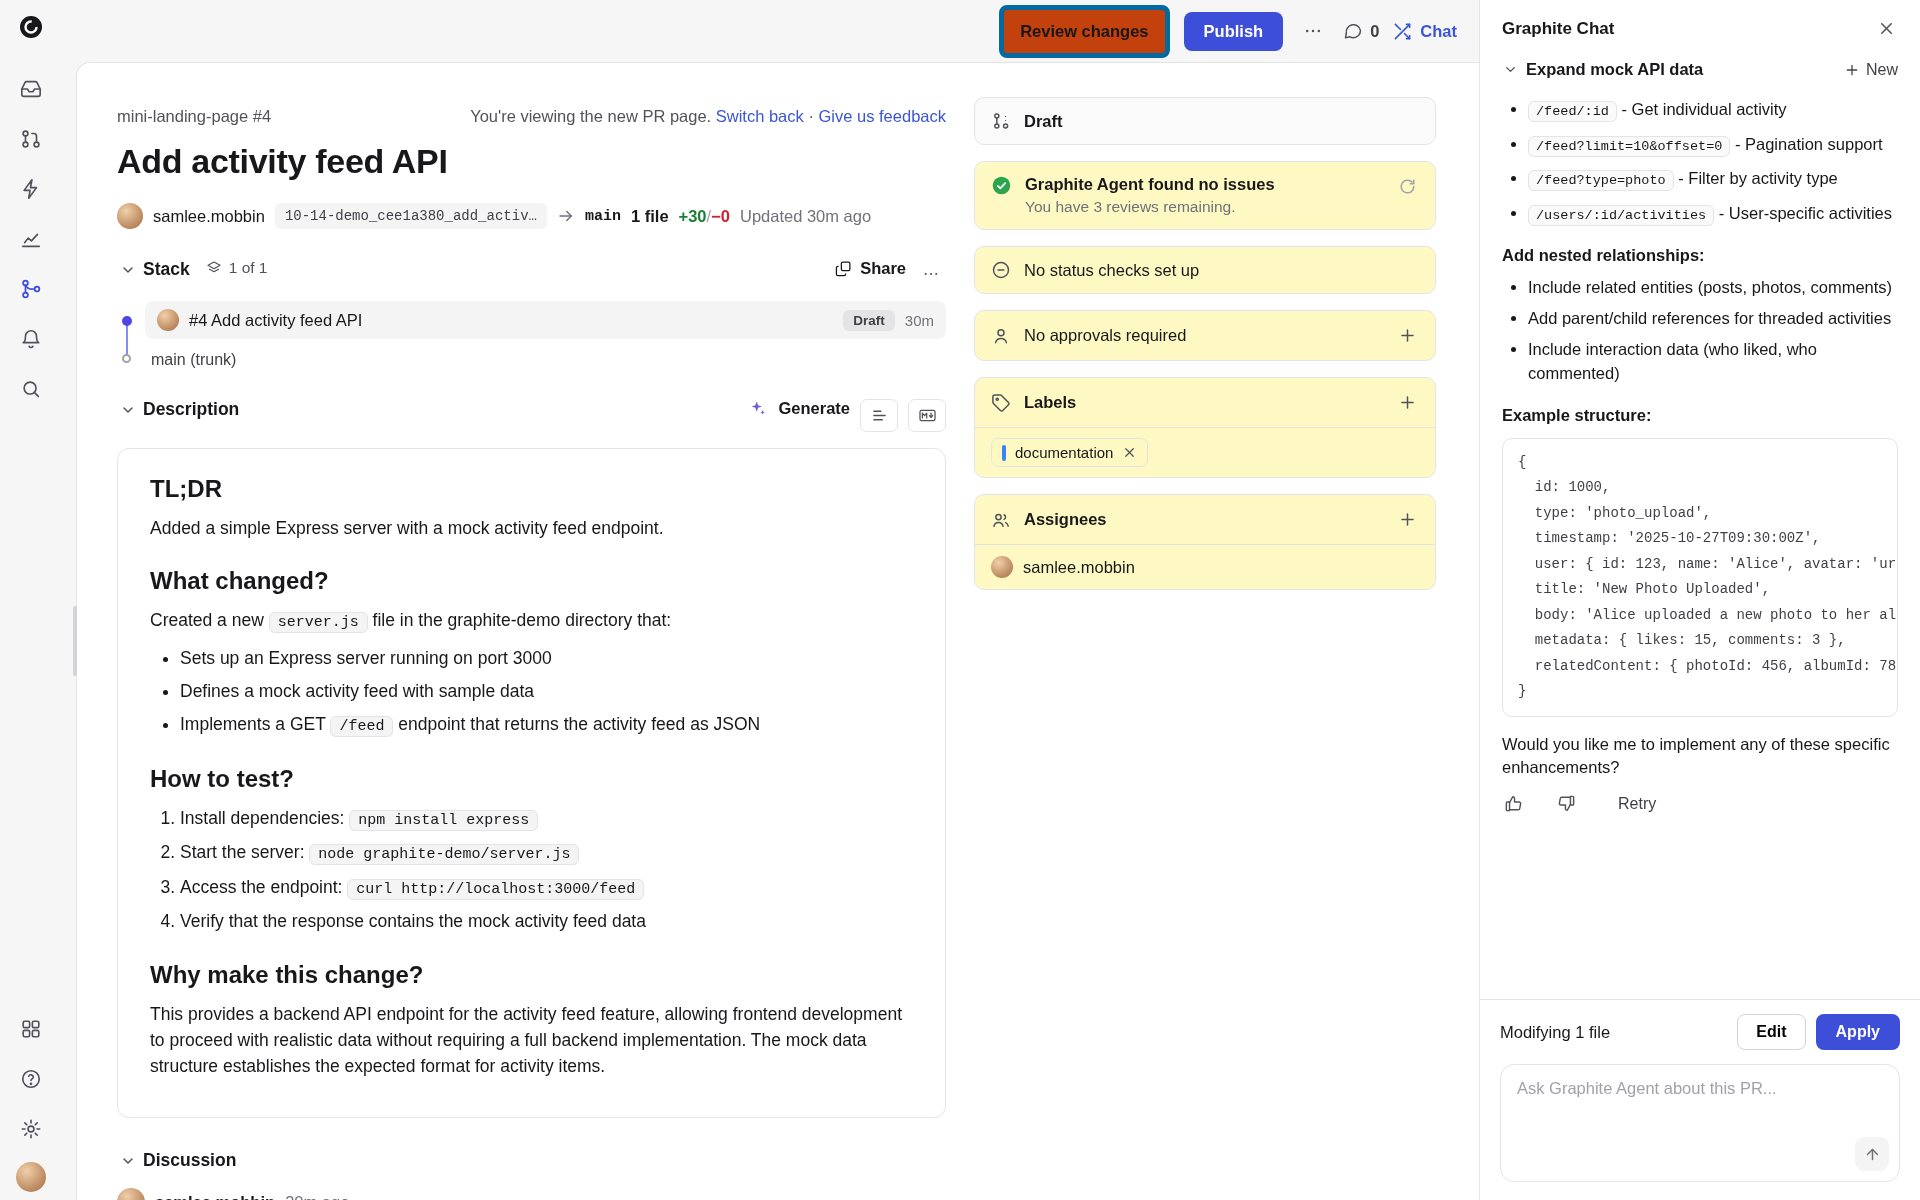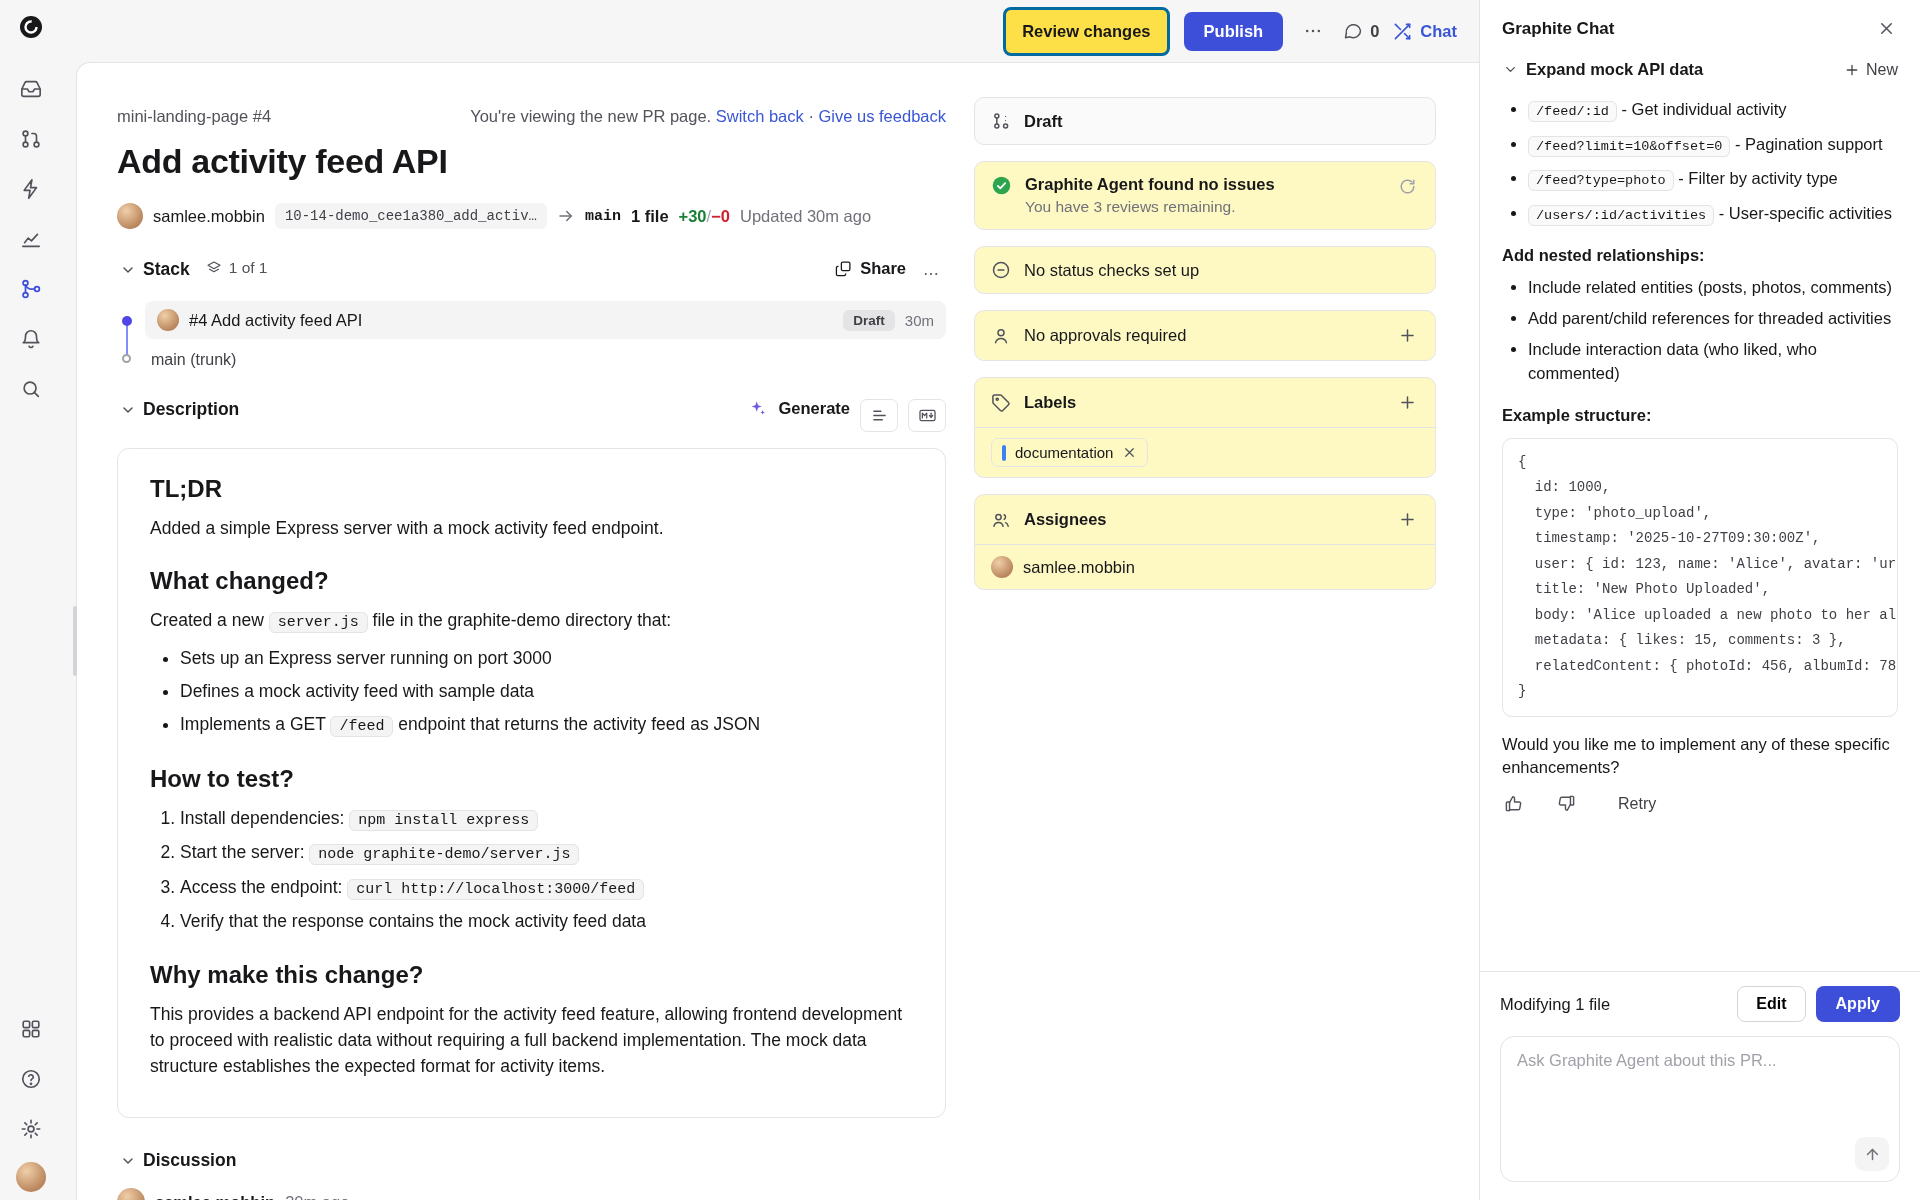--- a/index.html
+++ b/index.html
@@ -15,21 +15,21 @@
   .rail-btn.active{color:#3d4ed8}
   .rail-spacer{flex:1}
   .avatar{border-radius:50%;background:radial-gradient(circle at 35% 30%,#f0cfa8,#b9855c 72%)}
   .rail-avatar{width:30px;height:30px;margin:8px 0 0;border:none;cursor:pointer}
 
   
   .main-col{flex:1;display:flex;flex-direction:column;min-width:0;position:relative}
   .scroll-pill{position:absolute;left:11px;top:606px;width:4px;height:70px;border-radius:2px;background:#d4d4d8;z-index:5}
   .topbar{height:62px;flex:0 0 62px;display:flex;align-items:center;justify-content:flex-end;gap:14px;padding:0 22px}
   .btn{font-size:16.5px;font-weight:700;border-radius:8px;cursor:pointer;display:inline-flex;align-items:center;justify-content:center}
-  .btn-secondary{background:#fde047;color:#18181b;border:3px solid #0369a1;padding:12px 16px}
+  .btn-secondary{background:#c2410c;color:#18181b;border:5px solid #0369a1;padding:12px 16px}
   .btn-primary{background:#3d4ed8;color:#fff;border:none;padding:10px 20px}
   .icon-btn{background:none;border:none;color:#52525b;cursor:pointer;display:inline-flex;align-items:center;padding:6px;border-radius:8px}
   .comment-count{display:inline-flex;align-items:center;gap:7px;color:#3f3f46;font-weight:700;font-size:16.5px;background:none;border:none;cursor:pointer}
   .chat-link{display:inline-flex;align-items:center;gap:8px;color:#3a56d4;font-weight:700;font-size:16.5px;background:none;border:none;cursor:pointer}
 
   .card{flex:1;margin-left:14px;background:#fff;border:1px solid #e4e4e7;border-right:none;border-bottom:none;border-radius:14px 0 0 0;display:flex;padding:0 44px 0 40px;overflow:hidden}
 
   
   .pr-col{width:829px;flex:0 0 829px;padding-top:44px;overflow:hidden}
   .crumb-row{display:flex;align-items:center;justify-content:space-between;font-size:16.5px}
@@ -117,21 +117,21 @@
   .code-block{font-family:"Liberation Mono",monospace;font-size:14px;line-height:1.82;color:#3f3f46;border:1px solid #e4e4e7;border-radius:10px;padding:11px 15px;margin:10px 0 16px;white-space:pre;overflow:hidden}
   .chat-q{margin:16px 0 12px}
   .fb-row{display:flex;align-items:center;gap:30px;margin:12px 0 16px;color:#52525b}
   .fb-btn{background:none;border:none;color:#52525b;cursor:pointer;display:inline-flex;padding:2px}
   .retry-btn{background:none;border:none;font-size:16px;color:#3f3f46;margin-left:10px;cursor:pointer}
   .chat-foot{border-top:1px solid #e4e4e7;padding:14px 20px 18px;margin-top:auto}
   .modify-row{display:flex;align-items:center;margin-bottom:14px}
   .modify-label{font-size:16.5px}
   .edit-btn{margin-left:auto;background:#fff;border:1px solid #d4d4d8;border-radius:8px;padding:8px 18px;font-size:16px;font-weight:700;cursor:pointer}
   .apply-btn{margin-left:10px;background:#3d4ed8;border:none;color:#fff;border-radius:8px;padding:9px 20px;font-size:16px;font-weight:700;cursor:pointer}
-  .chat-input-wrap{position:relative;border:1px solid #e4e4e7;border-radius:14px;height:146px}
+  .chat-input-wrap{position:relative;border:1px solid #e4e4e7;border-radius:14px;height:118px}
   .chat-input{width:100%;height:100%;border:none;outline:none;resize:none;font-family:inherit;font-size:16.5px;padding:14px 16px;border-radius:14px;color:#18181b;background:transparent}
   .chat-input::placeholder{color:#a1a1aa}
   .send-btn{position:absolute;right:10px;bottom:10px;width:34px;height:34px;border-radius:9px;background:#f4f4f5;border:none;color:#71717a;display:flex;align-items:center;justify-content:center;cursor:pointer}
 </style>
 </head>
 <body>
 
 <div class="app">
 
   <nav class="rail">

